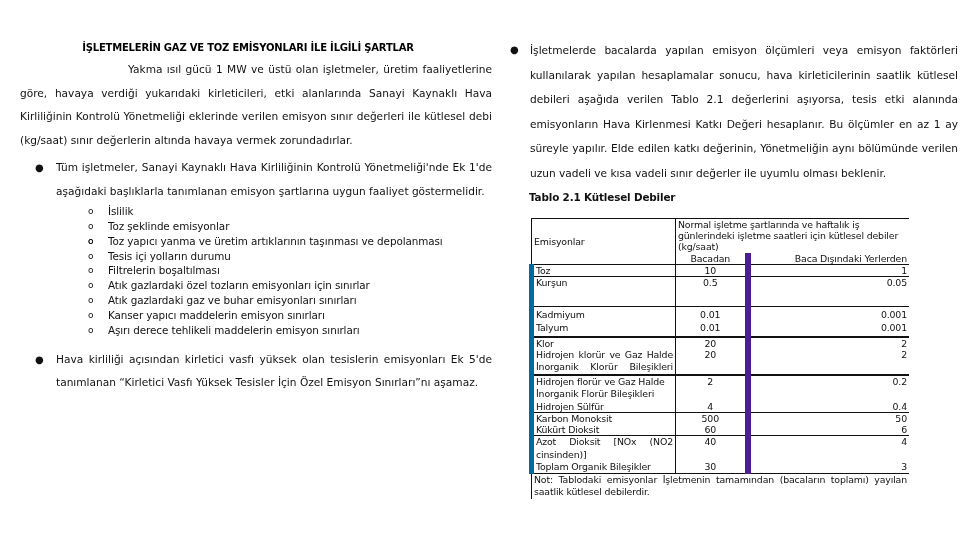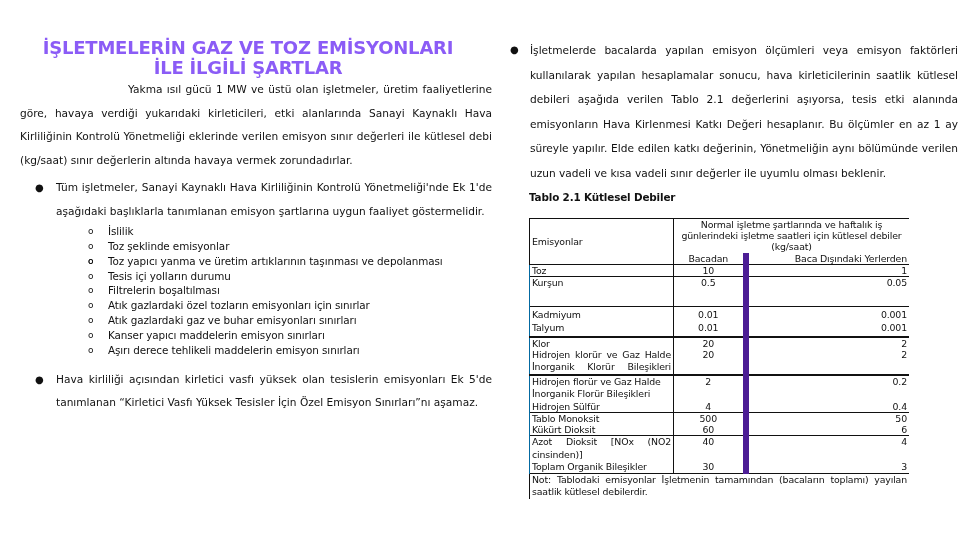--- a/index.html
+++ b/index.html
@@ -1,44 +1,44 @@
 <!DOCTYPE html>
 <html><head>
   <meta charset="utf-8">
   <style>
     * { box-sizing: border-box; margin: 0; padding: 0; }
     html, body { width: 960px; height: 540px; background: #ffffff; overflow: hidden; }
     body { position: relative; font-family: "DejaVu Sans", sans-serif; color: #111; }
 
     .left { position: absolute; left: 20px; top: 38px; width: 472px; }
-    .title { font-family: "DejaVu Sans", sans-serif; font-weight: bold; font-size: 18px; letter-spacing: -0.2px; text-align: center; margin-left: 18px; width: 420px; line-height: 20px; color: #8b5cf6; }
+    .title { font-family: "DejaVu Sans", sans-serif; font-weight: bold; font-size: 10px; letter-spacing: -0.2px; text-align: center; margin-left: 18px; width: 420px; line-height: 20px; color: #000000; }
     .para { font-size: 10.6px; line-height: 23.5px; text-align: justify; text-align-last: left; }
     .para .indent { display: inline-block; width: 108px; }
     .bullet-block { position: relative; padding-left: 36px; font-size: 10.6px; line-height: 23.5px; text-align: justify; text-align-last: left; }
     .bullet-block .dot { position: absolute; left: 15px; top: 0; font-size: 10px; }
     .sublist { list-style: none; margin-top: 1px; padding-left: 68px; }
     .sublist li { position: relative; font-size: 10.4px; line-height: 14.85px; padding-left: 20px; white-space: nowrap; letter-spacing: -0.1px; }
     .sublist li .o { position: absolute; left: 0; top: 0; font-size: 9px; }
 
     .right { position: absolute; left: 510px; top: 38px; width: 448px; }
     .right .bullet-block { padding-left: 20px; line-height: 24.6px; font-size: 10.6px; }
     .right .bullet-block .dot { left: 0; }
 
     .tbl-title { position: absolute; left: 529px; top: 192px; font-weight: bold; font-size: 10.4px; line-height: 11.5px; letter-spacing: -0.15px; }
 
     table.em { position: absolute; left: 529px; top: 218px; width: 380px; border-collapse: collapse; font-size: 9.4px; line-height: 11.2px; letter-spacing: -0.15px; }
     table.em td { padding: 0 2px; vertical-align: top; }
-    table.em .c1 { width: 144px; border-left: 1px solid #0369a1; border-right: 1px solid #111; }
+    table.em .c1 { width: 144px; border-left: 5px solid #0369a1; border-right: 1px solid #111; }
     table.em .c2 { width: 72px; text-align: center; border-right: 6px solid #4c1d95; }
     table.em .c3 { text-align: right; }
     table.em tr.top td { border-top: 1px solid #111; }
     table.em tr.sep td { border-top: 1px solid #111; }
     table.em tr.thick td { border-top: 2px solid #111; }
     table.em .head-c1 { vertical-align: middle; border-left: 1px solid #111; border-right: 1px solid #111; margin-top: 32px; }
-    table.em .head-span { text-align: center; }
+    table.em .head-span { }
     table.em .just { text-align: justify; text-align-last: justify; }
     table.em .note { border-left: 1px solid #111; text-align: justify; }
   </style>
 </head>
 <body>
 
 <div class="left">
   <div class="title">İŞLETMELERİN GAZ VE TOZ EMİSYONLARI İLE İLGİLİ ŞARTLAR</div>
   <p class="para"><span class="indent"></span><span>Yakma ısıl gücü 1 MW ve üstü olan işletmeler, üretim faaliyetlerine göre, havaya verdiği yukarıdaki kirleticileri, etki alanlarında Sanayi Kaynaklı Hava Kirliliğinin Kontrolü Yönetmeliği eklerinde verilen emisyon sınır değerleri ile kütlesel debi (kg/saat) sınır değerlerin altında havaya vermek zorundadırlar.</span></p>
   <div class="bullet-block" style="margin-top:4px">
@@ -118,21 +118,21 @@
     <td class="c1" style="line-height:12.5px">Hidrojen florür ve Gaz Halde İnorganik Florür Bileşikleri</td>
     <td class="c2">2</td>
     <td class="c3">0.2</td>
   </tr>
   <tr>
     <td class="c1">Hidrojen Sülfür</td>
     <td class="c2">4</td>
     <td class="c3">0.4</td>
   </tr>
   <tr class="sep">
-    <td class="c1">Tablo Monoksit</td>
+    <td class="c1">Karbon Monoksit</td>
     <td class="c2">500</td>
     <td class="c3">50</td>
   </tr>
   <tr>
     <td class="c1">Kükürt Dioksit</td>
     <td class="c2">60</td>
     <td class="c3">6</td>
   </tr>
   <tr class="sep">
     <td class="c1 just" style="line-height:12.5px">Azot Dioksit [NOx (NO2 cinsinden)]</td>

